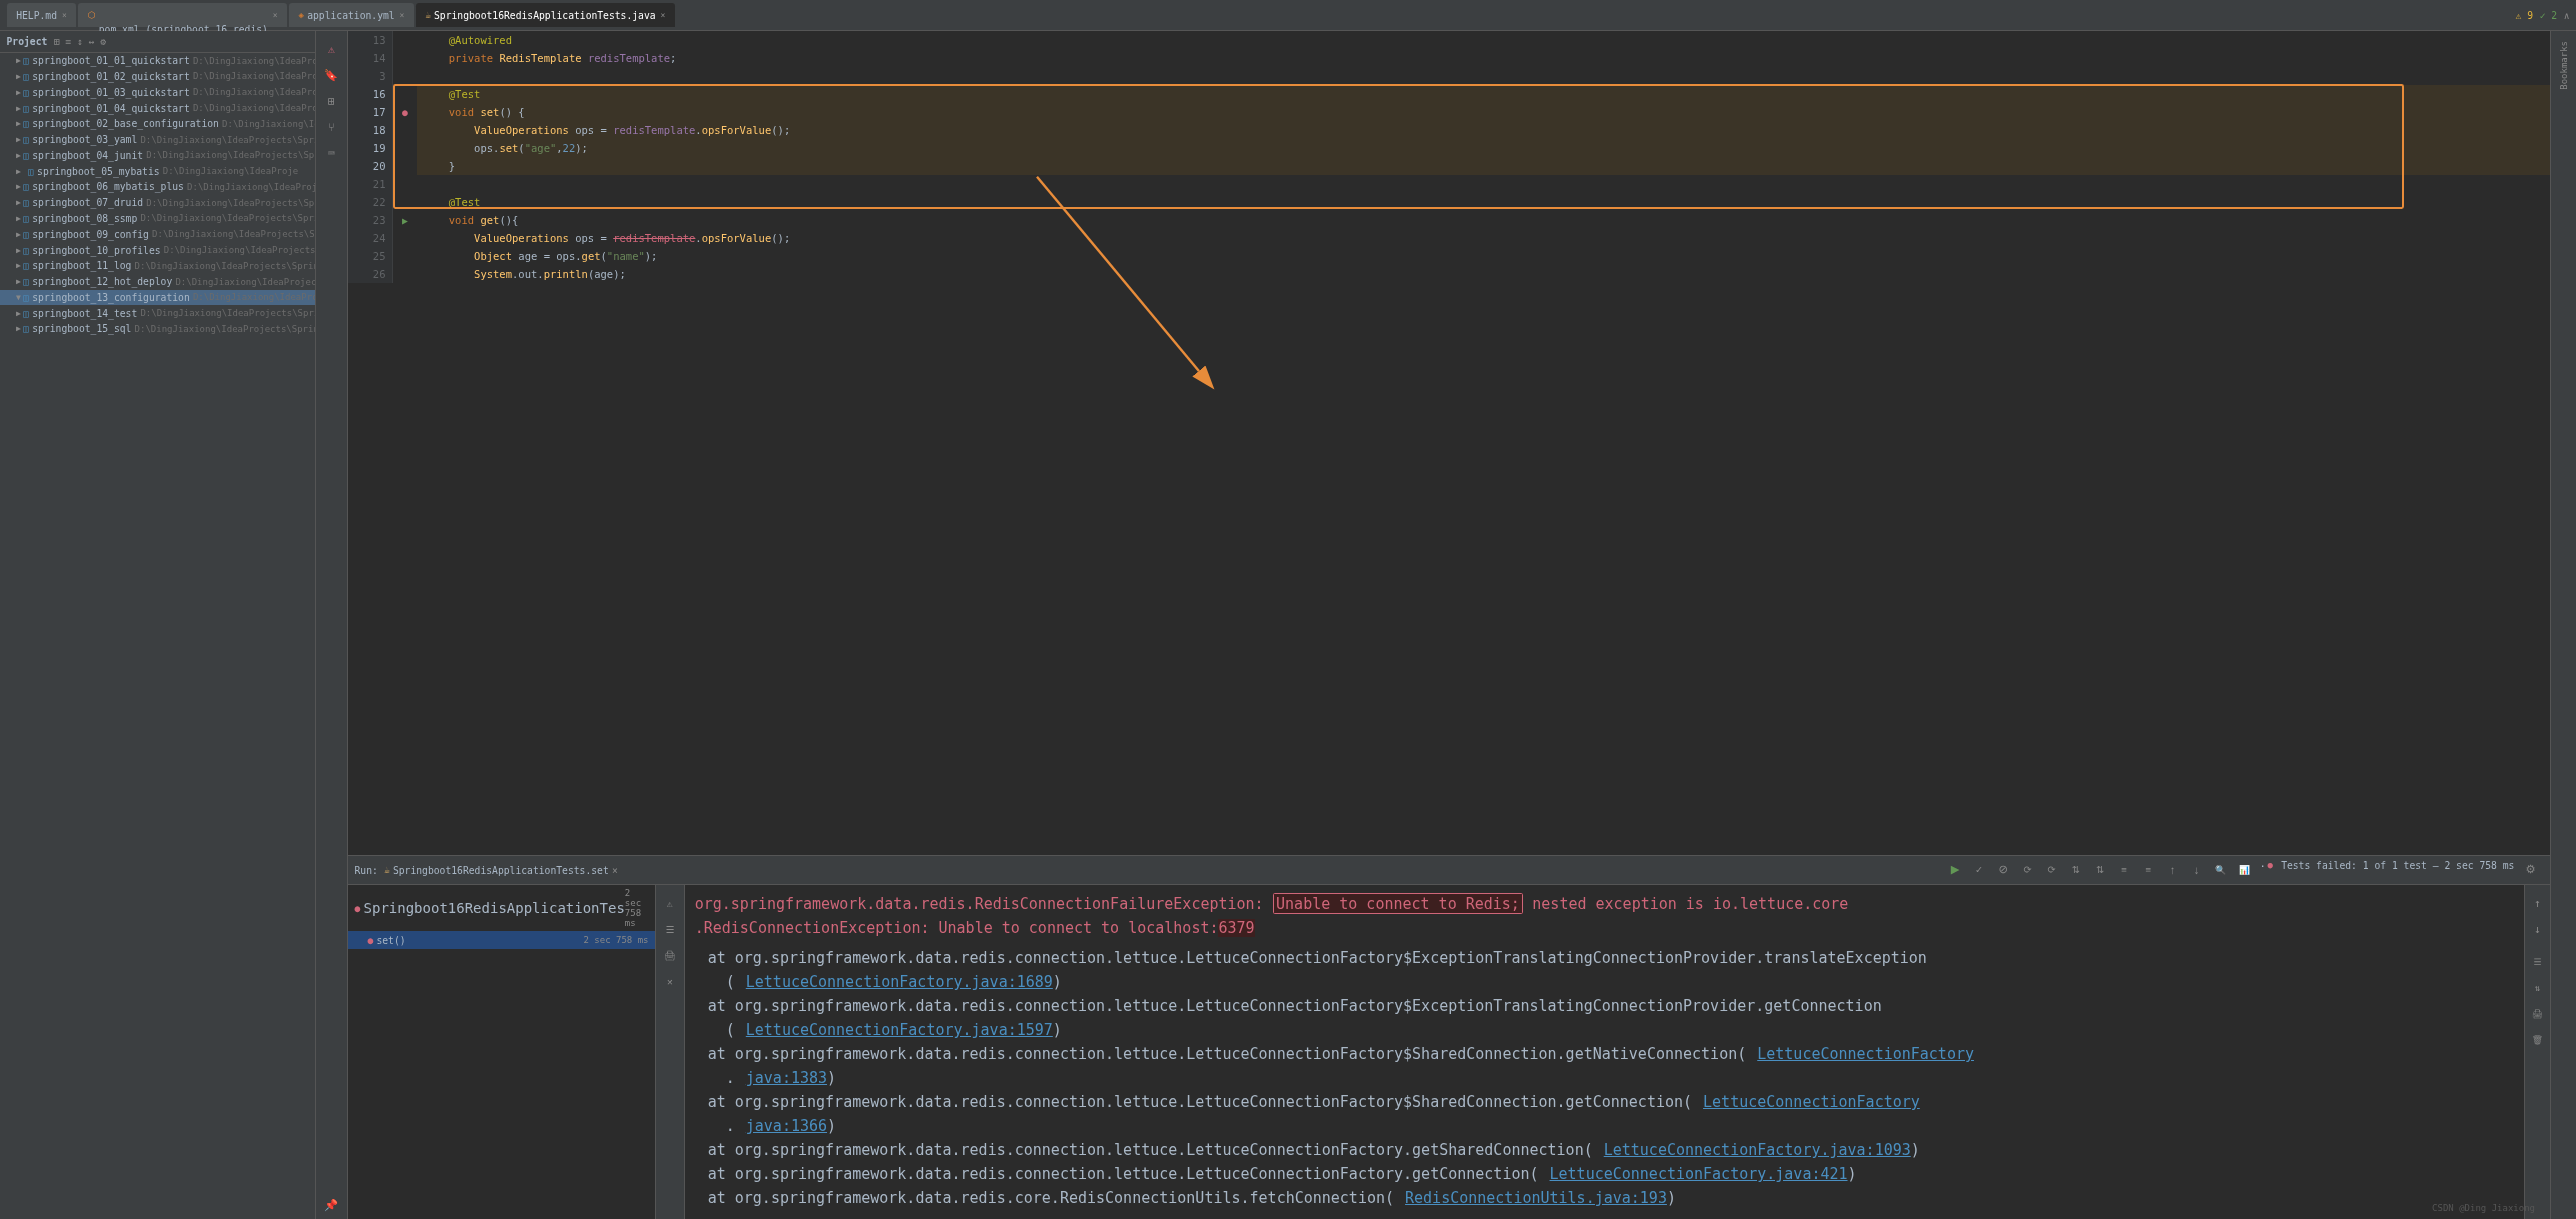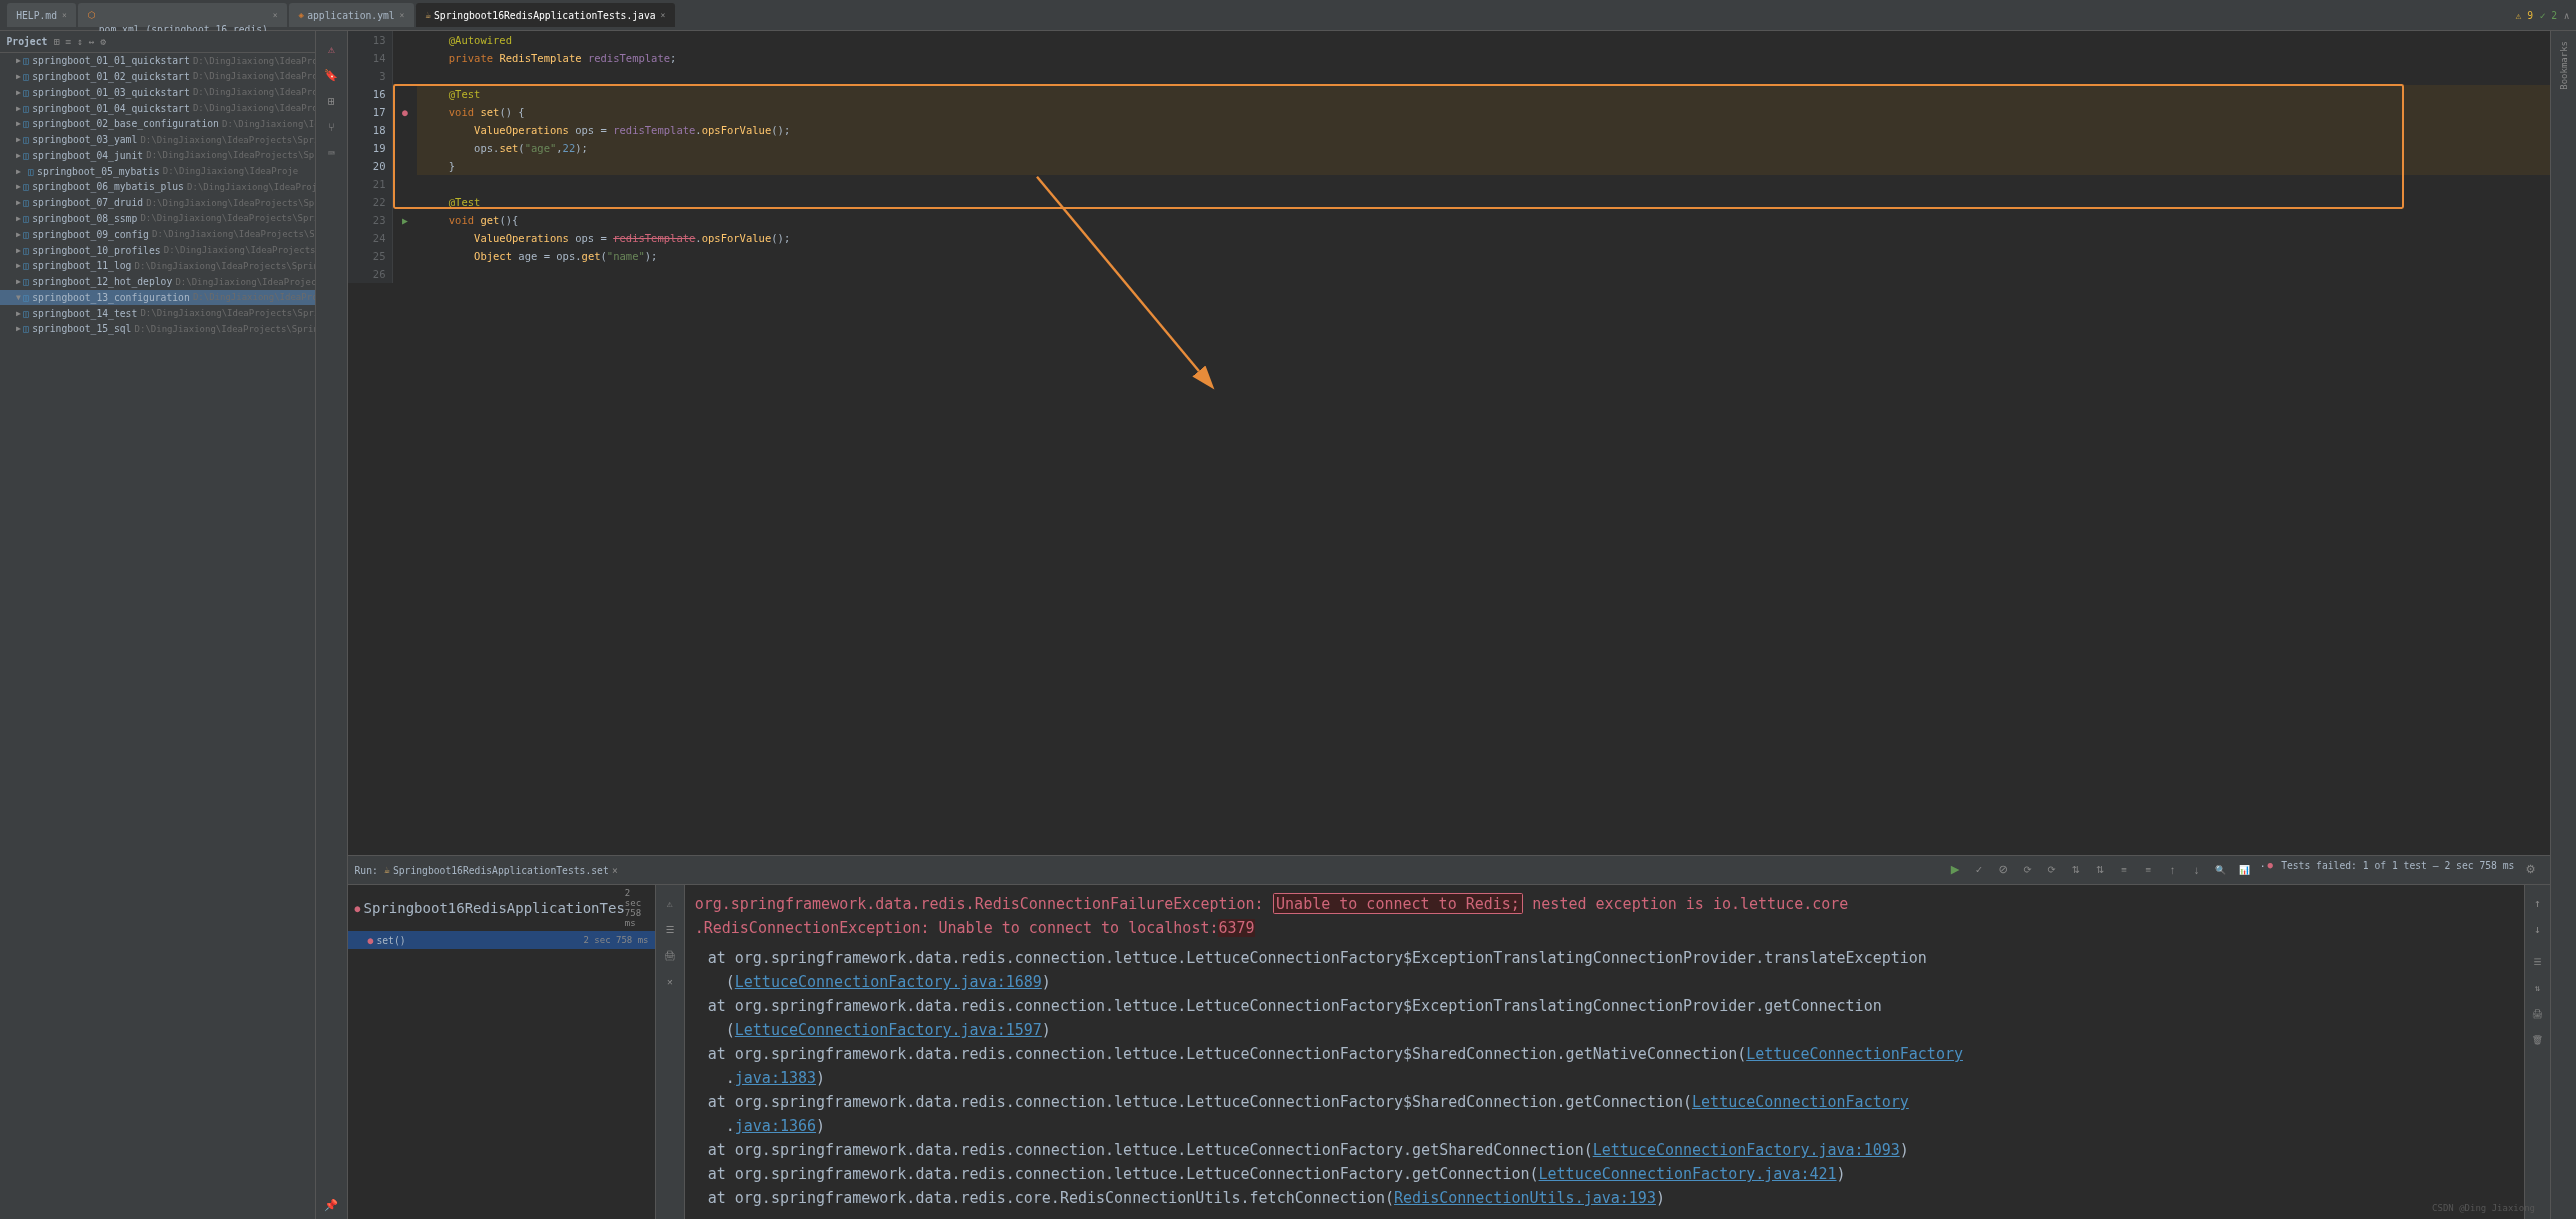--- a/index.html
+++ b/index.html
@@ -279,20 +279,21 @@
     .stack-line {
       color: #a9b7c6;
       line-height: 1.6;
       padding-left: 13px;
     }
 
     .link-text {
       color: #4a8fc1;
       text-decoration: underline;
       cursor: pointer;
+      margin-left: 11px;
     }
 
     .tool-btn {
       width: 23px;
       height: 23px;
       display: flex;
       align-items: center;
       justify-content: center;
       cursor: pointer;
       color: #888;
@@ -604,20 +605,23 @@
               </div>
 
               <div class="code-line">
                 <span class="plain">&nbsp;&nbsp;&nbsp;&nbsp;&nbsp;&nbsp;&nbsp;&nbsp;</span><span class="classname">ValueOperations</span><span class="plain"> ops = </span><span style="text-decoration: line-through; color: #cf6679;">redisTemplate</span><span class="plain">.</span><span class="method">opsForValue</span><span class="plain">();</span>
               </div>
 
               <div class="code-line">
                 <span class="plain">&nbsp;&nbsp;&nbsp;&nbsp;&nbsp;&nbsp;&nbsp;&nbsp;</span><span class="classname">Object </span><span class="plain">age = ops.</span><span class="method">get</span><span class="plain">(</span><span class="string">"name"</span><span class="plain">);</span>
               </div>
 
+              <div class="code-line">
+                <span class="plain">&nbsp;&nbsp;&nbsp;&nbsp;&nbsp;&nbsp;&nbsp;&nbsp;</span><span class="classname">System</span><span class="plain">.</span><span class="plain">out</span><span class="plain">.</span><span class="method">println</span><span class="plain">(age);</span>
+              </div>
             </div>
           </div>
         </div>
 
         <svg style="position:absolute;top:0;left:0;width:100%;height:100%;pointer-events:none;z-index:6;" viewBox="0 0 2718 1018" width="2202" height="825">
           <defs>
             <marker id="arrowhead" markerWidth="10" markerHeight="7" refX="0" refY="3.5" orient="auto">
               <polygon points="0 0, 10 3.5, 0 7" fill="#e88c3a"></polygon>
             </marker>
           </defs>

